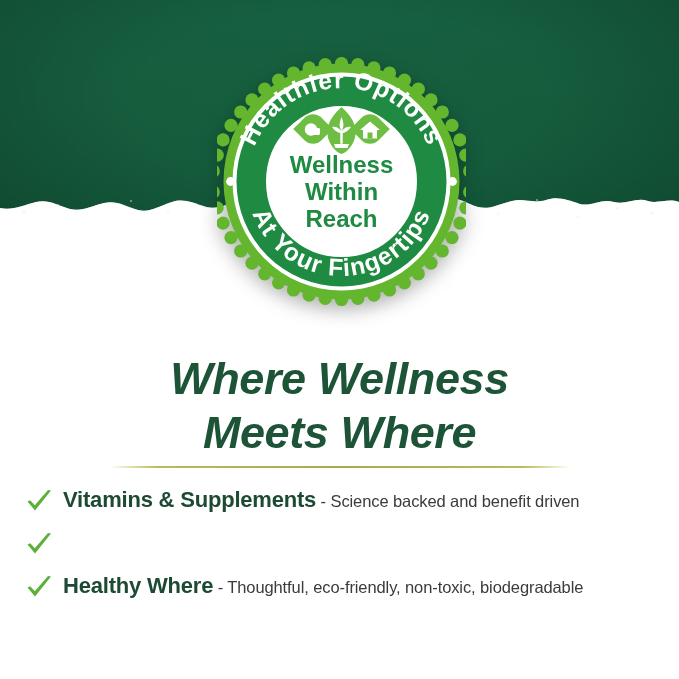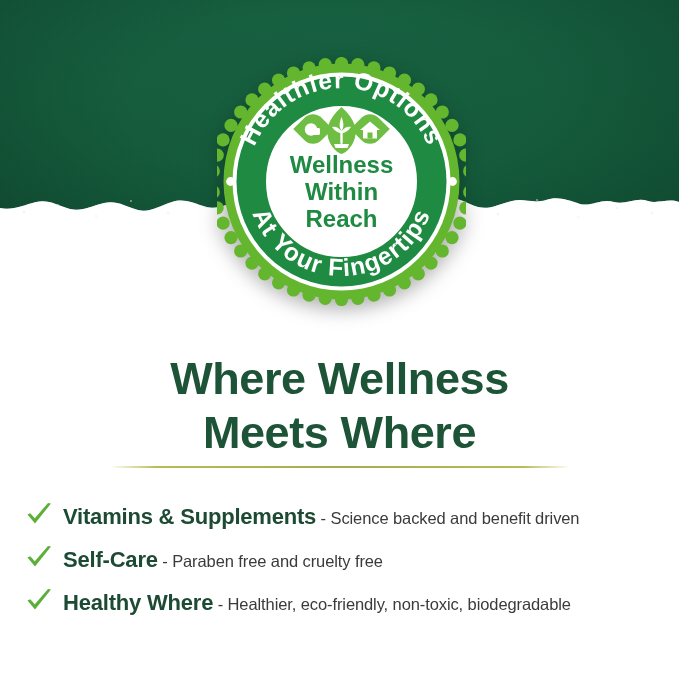--- a/index.html
+++ b/index.html
@@ -69,27 +69,28 @@
     position:absolute;left:217px;top:57px;width:249px;height:249px;
     filter:drop-shadow(0 6px 9px rgba(0,0,0,.30));
   }
   #badge svg{display:block;width:249px;height:249px;}
 
   
   #headline{
     position:absolute;left:0;top:352px;width:679px;text-align:center;
     color:#1d5336;font-weight:bold;font-size:45px;line-height:54px;
     letter-spacing:-.4px;
+    font-style:italic;
   }
   #divider{
     position:absolute;left:111px;top:466px;width:458px;height:2px;
     background:linear-gradient(90deg,#fdfdf6 0%,#b9bb59 10%,#a7ab4b 50%,#b9bb59 90%,#fdfdf6 100%);
   }
   #bullets{position:absolute;left:0;top:487px;width:679px;}
-  .row{position:relative;height:43px;padding-left:24px;display:flex;align-items:flex-end;}
+  .row{position:relative;height:43px;padding-left:24px;display:flex;align-items:flex-start;}
   .chk{flex:0 0 auto;width:30px;height:30px;margin-right:9px;}
   .chk svg{display:block;width:30px;height:30px;}
   .btxt{white-space:nowrap;}
   .bt{font-weight:bold;font-size:22px;color:#1d4a33;letter-spacing:-.2px;}
   .bd{font-size:16.5px;color:#3b3b3b;letter-spacing:-.1px;}
 </style>
 </head>
 <body>
 
 <div id="card">
@@ -257,33 +258,29 @@
         <span class="bd">- Science backed and benefit driven</span>
       </span>
     </div>
 
     <div class="row">
       <span class="chk">
         <svg viewBox="0 0 30 30">
             <path d="M3.5,14.5 L11,23.5 L27,3.5 L24,3 L10.8,18.2 L6.2,13.2 Z" fill="#5cb03a"></path>
           </svg>
       </span>
-      <span class="btxt">
-        <span class="bt">Self-Care</span>
-        <span class="bd">- Paraben free and cruelty free</span>
-      </span>
     </div>
 
 
     <div class="row">
       <span class="chk">
         <svg viewBox="0 0 30 30">
             <path d="M3.5,14.5 L11,23.5 L27,3.5 L24,3 L10.8,18.2 L6.2,13.2 Z" fill="#5cb03a"></path>
           </svg>
       </span>
       <span class="btxt">
         <span class="bt">Healthy Where</span>
-        <span class="bd">- Healthier, eco-friendly, non-toxic, biodegradable</span>
+        <span class="bd">- Thoughtful, eco-friendly, non-toxic, biodegradable</span>
       </span>
     </div>
 
   </div>
 </div>
 
 </body></html>

